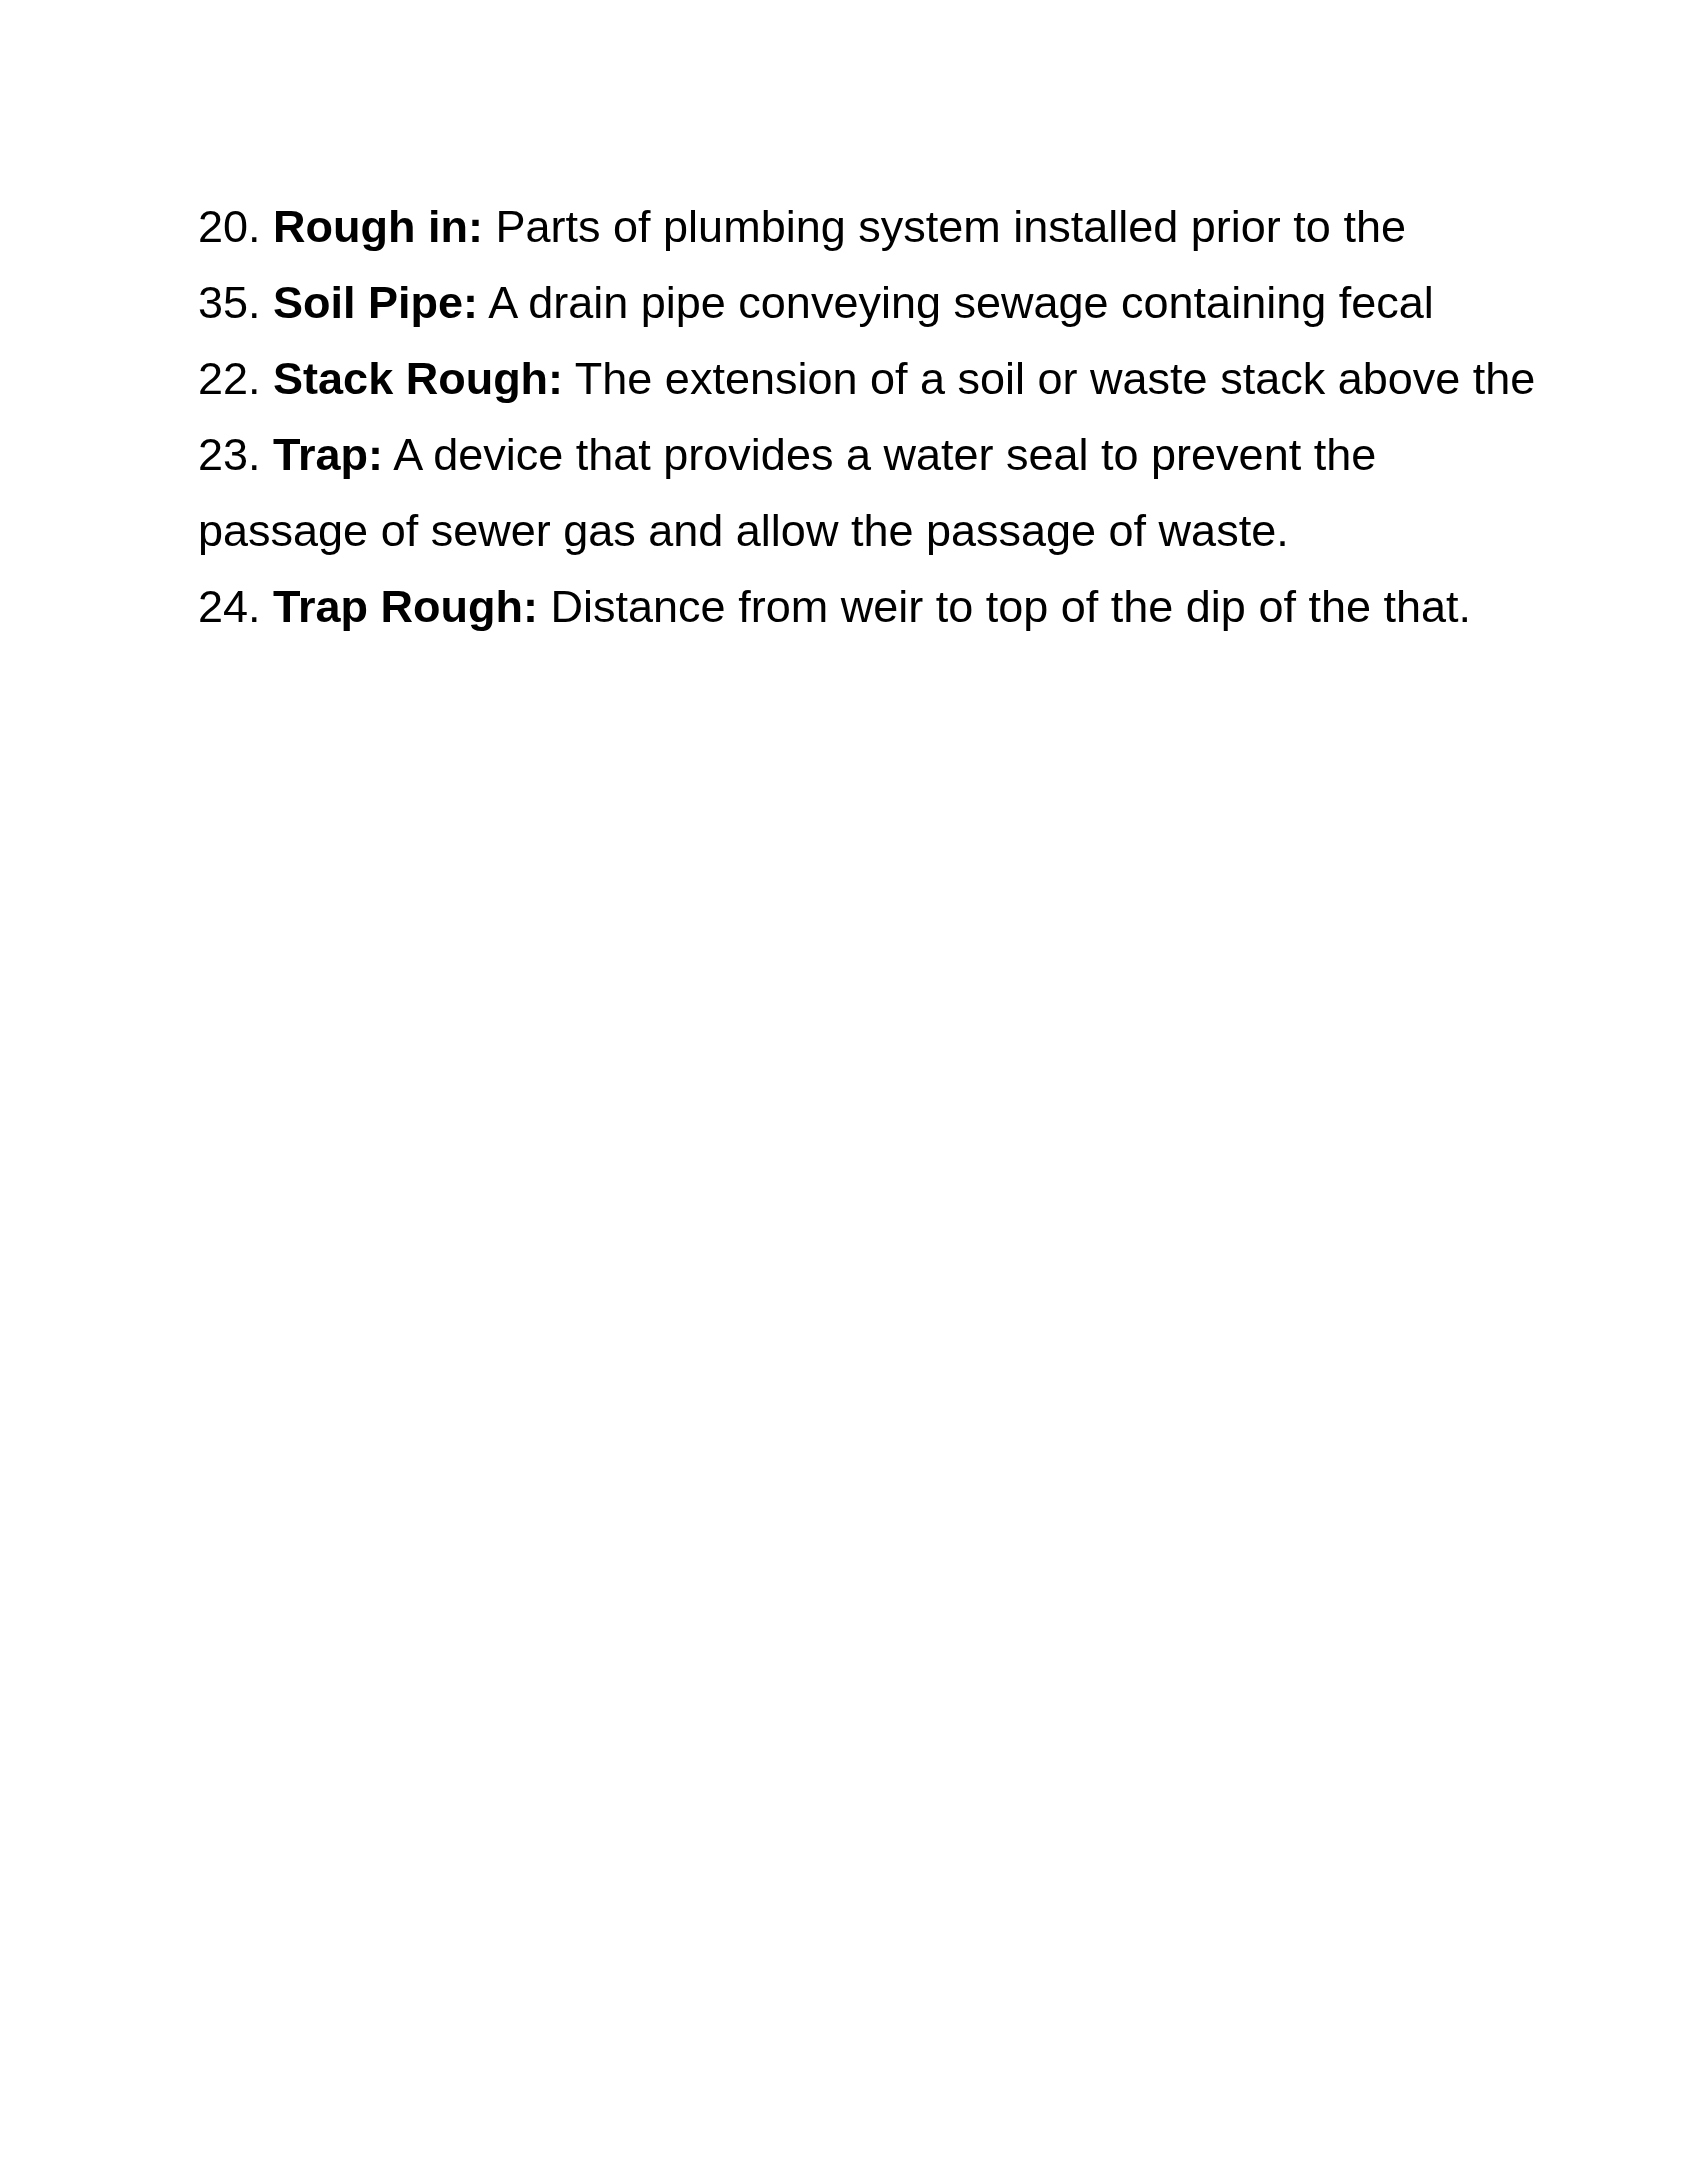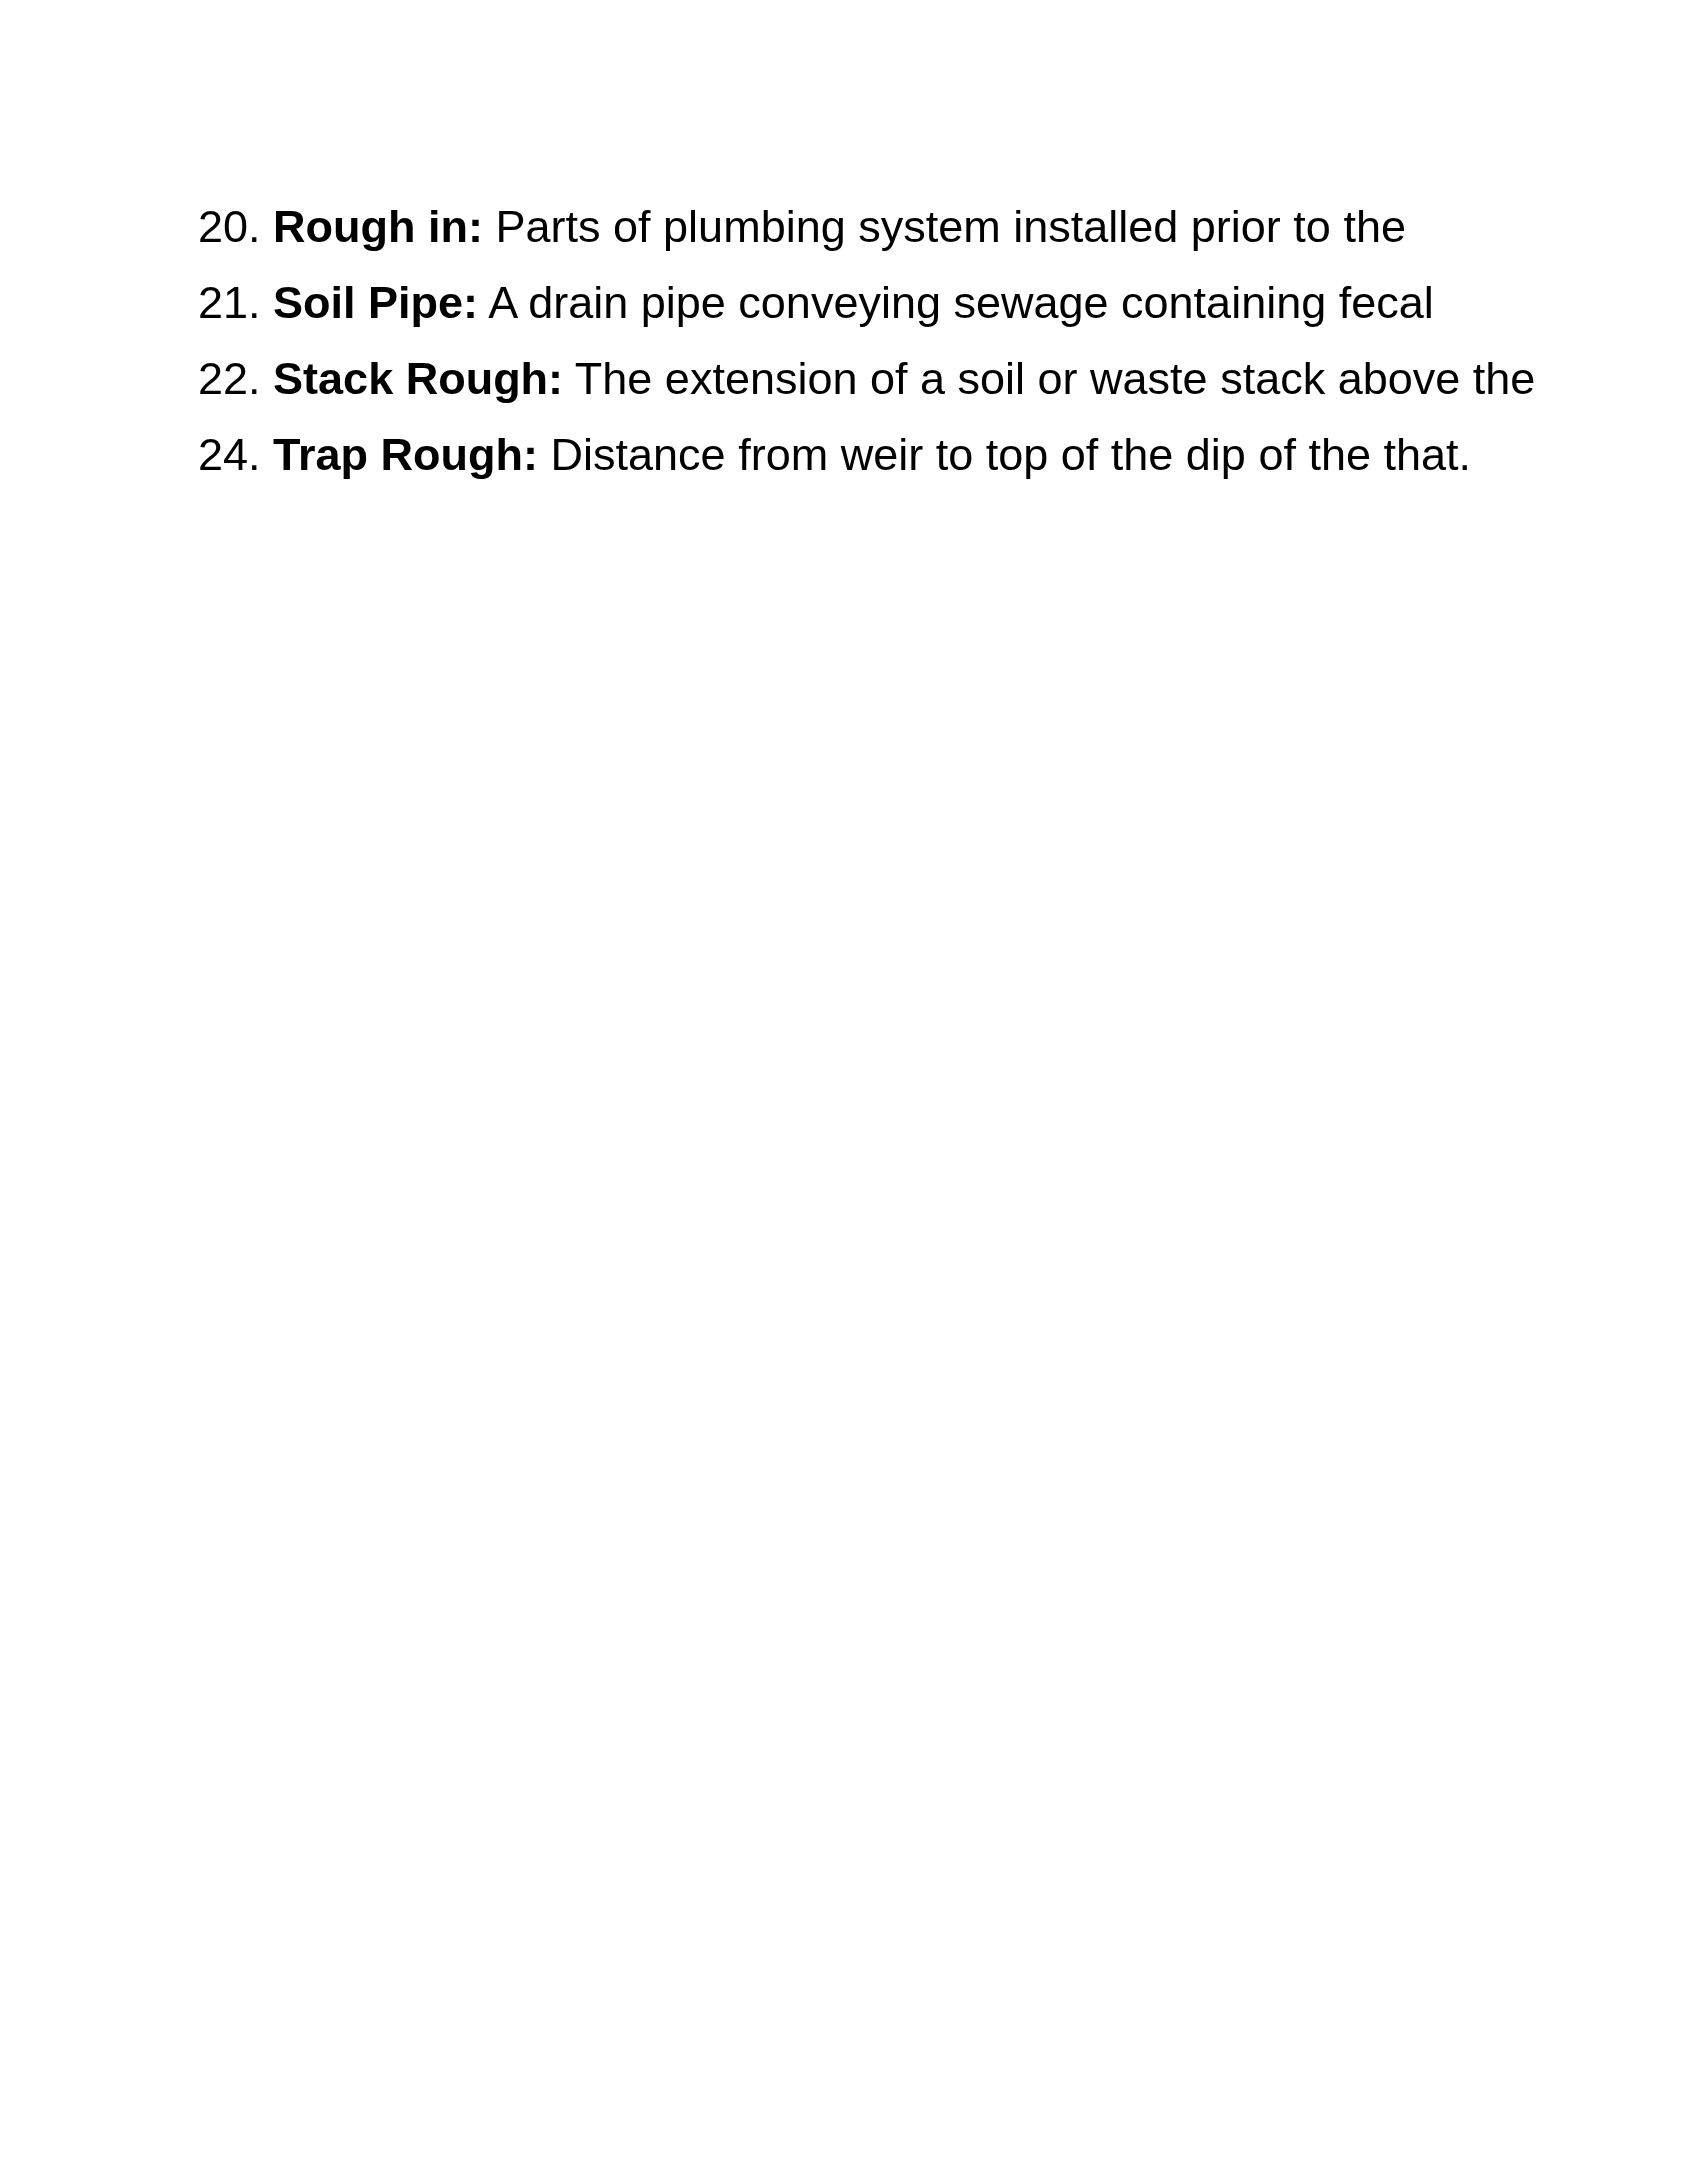--- a/index.html
+++ b/index.html
@@ -48,27 +48,31 @@
 <body>
 
 <div class="page">
   <div class="content">
 
     <p class="entry">
       <span class="line"><span>20.</span> <span class="term">Rough in:</span> <span>Parts of plumbing system installed prior to the</span></span>
     </p>
 
     <p class="entry">
-      <span class="line"><span>21.</span> <span class="term">Soil Pipe:</span> <span>A drain pipe conveying sewage containing fecal</span></span>
+      <span class="line"><span>35.</span> <span class="term">Soil Pipe:</span> <span>A drain pipe conveying sewage containing fecal</span></span>
     </p>
 
     <p class="entry">
       <span class="line"><span>22.</span> <span class="term">Stack Rough:</span> <span>The extension of a soil or waste stack above the</span></span>
     </p>
 
+    <p class="entry">
+      <span class="line"><span>23.</span> <span class="term">Trap:</span> <span>A device that provides a water seal to prevent the</span></span>
+      <span class="line">passage of sewer gas and allow the passage of waste.</span>
+    </p>
 
     <p class="entry">
       <span class="line"><span>24.</span> <span class="term">Trap Rough:</span> <span>Distance from weir to top of the dip of the that.</span></span>
     </p>
 
   </div>
 </div>
 
 
 </body></html>

